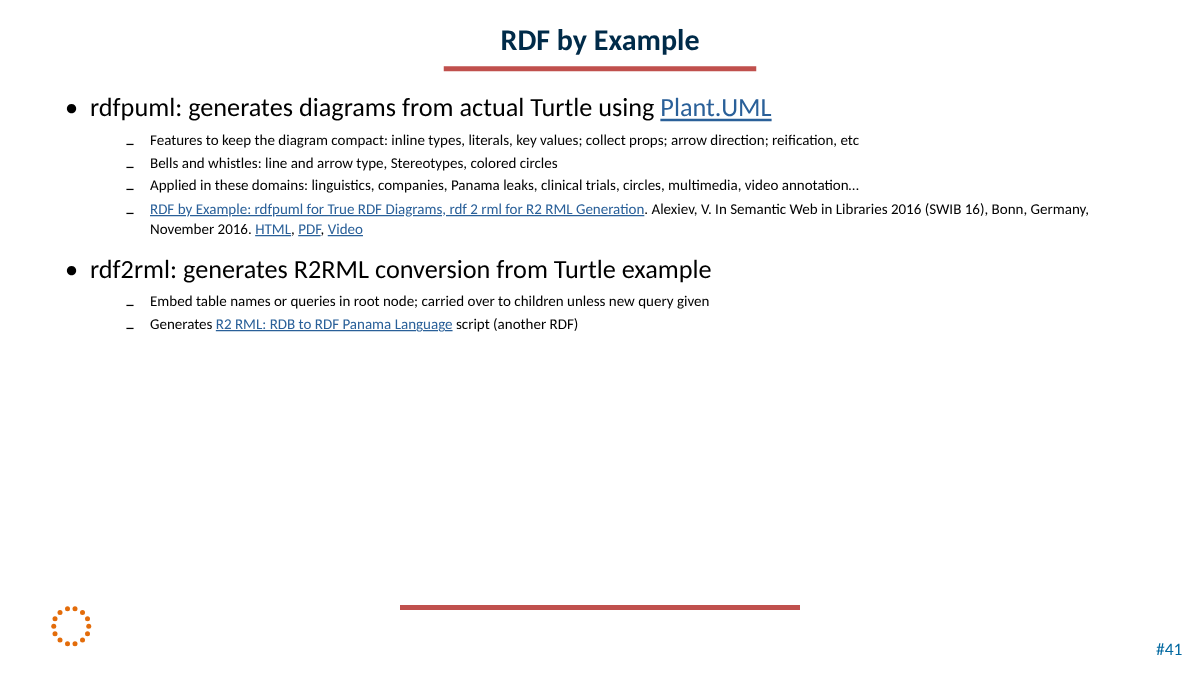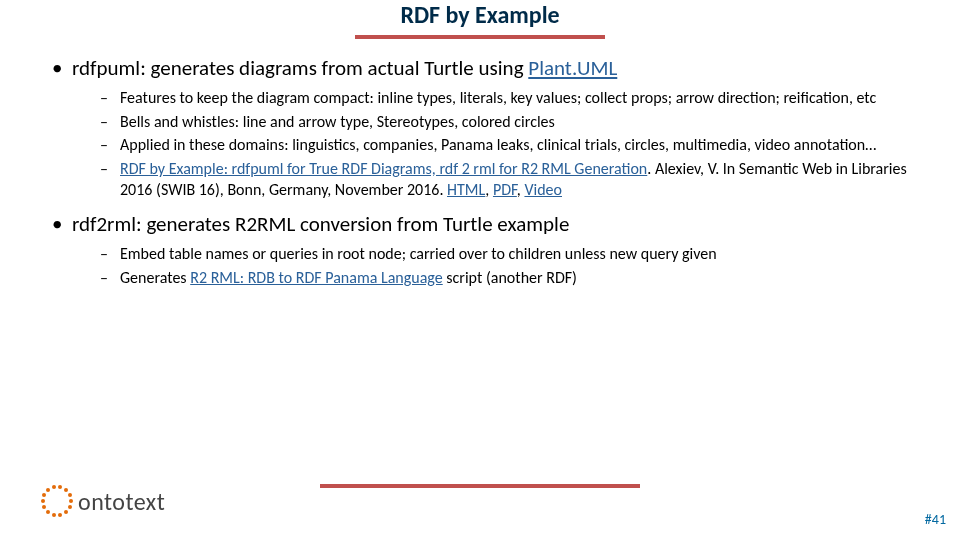--- a/index.html
+++ b/index.html
@@ -17,20 +17,21 @@
     width: 960px;
     height: 540px;
     position: relative;
     box-sizing: border-box;
   }
   .title {
     text-align: center;
     font-weight: 700;
     font-size: 24px;
     color: #002b49;
+    padding-top: 18px;
   }
   .title-underline {
     width: 250px;
     height: 4px;
     background: #c0504d;
     margin: 6px auto 0 auto;
   }
   .content {
     padding: 16px 40px 0 48px;
     font-size: 20px;
@@ -56,21 +57,21 @@
     font-size: 21px;
   }
   ul.level2 {
     list-style: none;
     margin: 6px 0 10px 0;
     padding: 0 0 0 28px;
   }
   ul.level2 > li {
     position: relative;
     padding-left: 20px;
-    font-size: 16px;
+    font-size: 12px;
     line-height: 1.35;
     margin-bottom: 2px;
   }
   ul.level2 > li::before {
     content: "–";
     position: absolute;
     left: 0;
     top: 0;
     font-size: 16px;
   }
@@ -153,18 +154,17 @@
         <span style="left: 6.27114px; top: 25.9456px;"></span>
         <span style="left: 2.38644px; top: 21.0744px;"></span>
         <span style="left: 1px; top: 15px;"></span>
         <span style="left: 2.38644px; top: 8.92563px;"></span>
         <span style="left: 6.27114px; top: 4.05436px;"></span>
         <span style="left: 11.8847px; top: 1.35101px;"></span>
         <span style="left: 18.1153px; top: 1.35101px;"></span>
         <span style="left: 23.7289px; top: 4.05436px;"></span>
         <span style="left: 27.6136px; top: 8.92563px;"></span>
       </div>
-    <div class="logo-text" id="logo-text">ontotext</div>
   </div>
 
   <div class="slide-number">#41</div>
 
 </div>
 
 </body></html>

